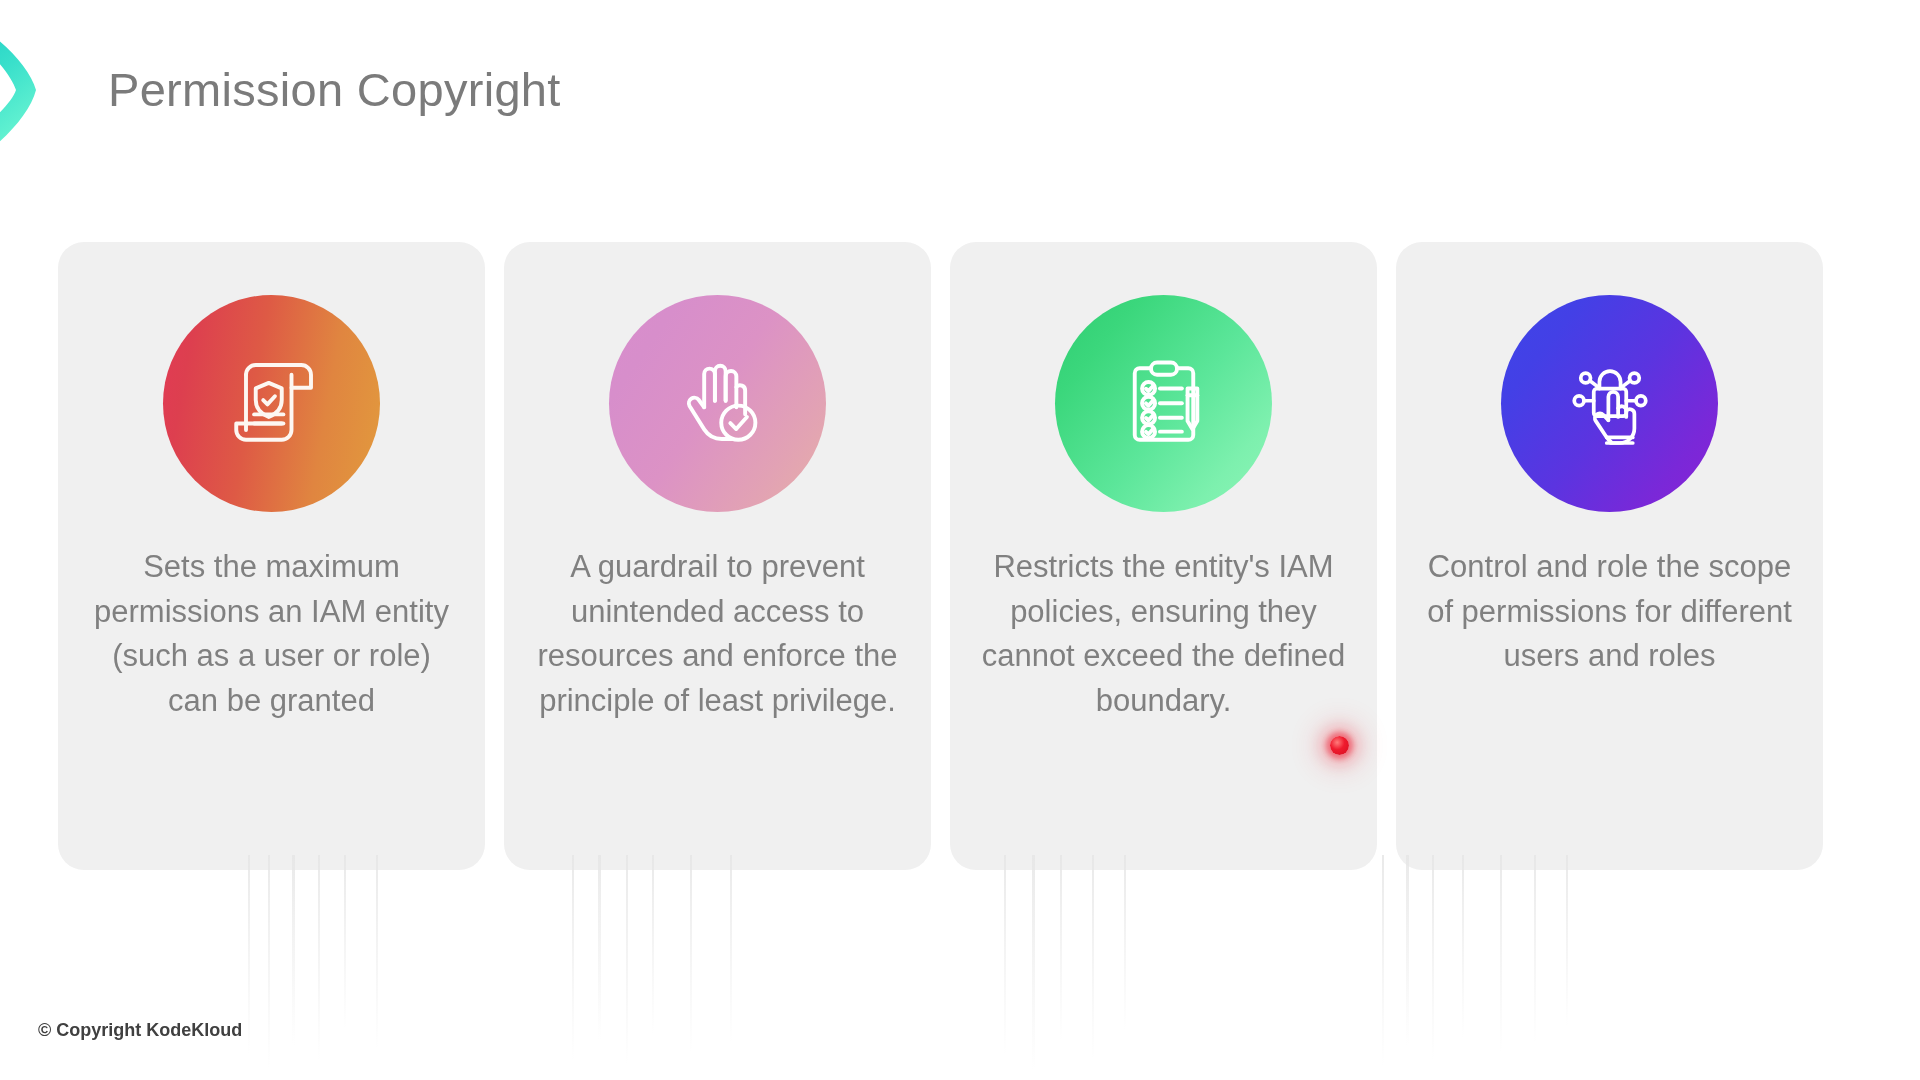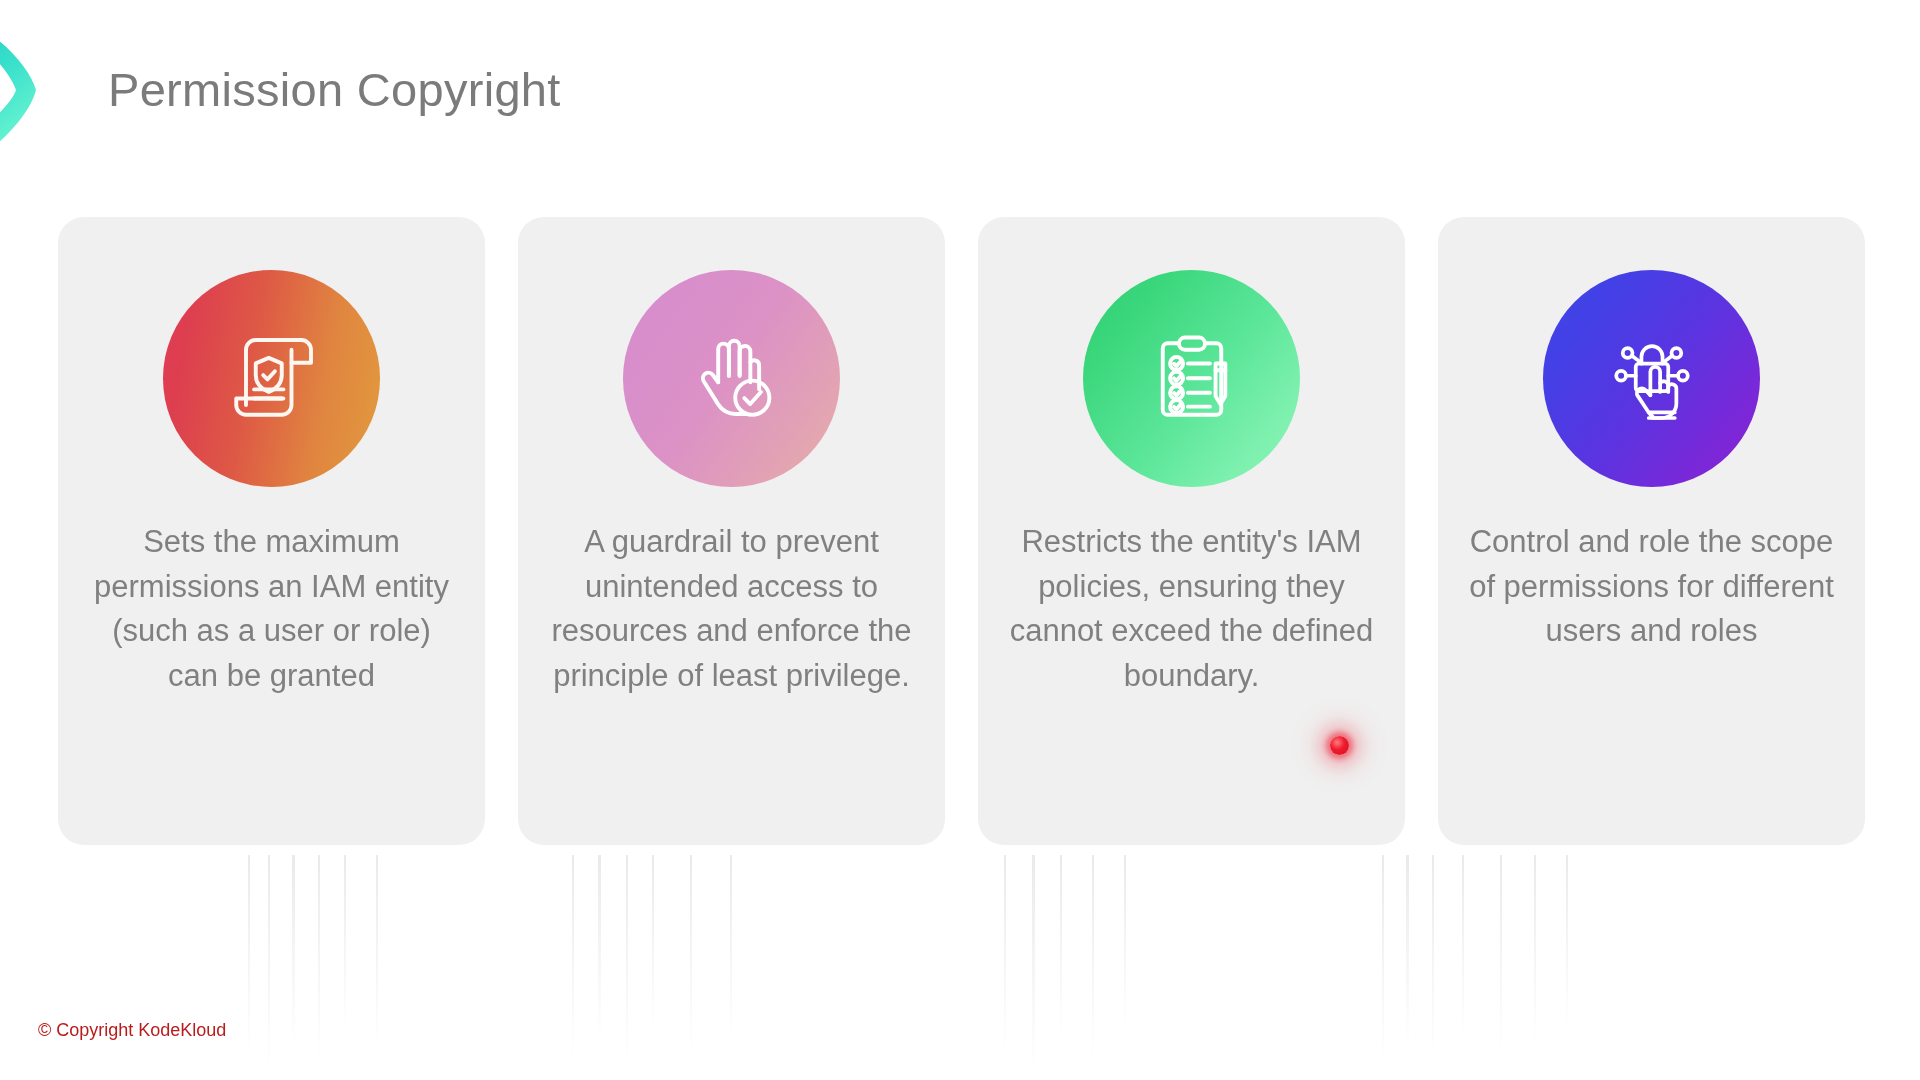--- a/index.html
+++ b/index.html
@@ -38,24 +38,24 @@
     font-weight: 400;
     letter-spacing: 0.3px;
     color: #7b7b7b;
     white-space: nowrap;
   }
 
   
   .cards-row {
     position: absolute;
     left: 58px;
-    top: 217px;
+    top: 242px;
     width: 1810px;
     display: flex;
-    gap: 33px;
+    gap: 19px;
   }
 
   .card {
     position: relative;
     width: 427px;
     height: 628px;
     border-radius: 26px;
     background: #f0f0f0;
     display: flex;
     flex-direction: column;
@@ -102,22 +102,22 @@
     height: 230px;
     pointer-events: none;
   }
 
   
   .footer-copyright {
     position: absolute;
     left: 38px;
     top: 1020px;
     font-size: 18px;
-    color: #b91c1c;
-    font-weight: 400;
+    color: #404040;
+    font-weight: 700;
   }
 
   
   .cursor-dot {
     position: absolute;
     width: 19px;
     height: 19px;
     border-radius: 50%;
     background: radial-gradient(circle at 38% 34%, #ff7b7b 0%, #ef1b2e 42%, #d60d20 100%);
     box-shadow:

